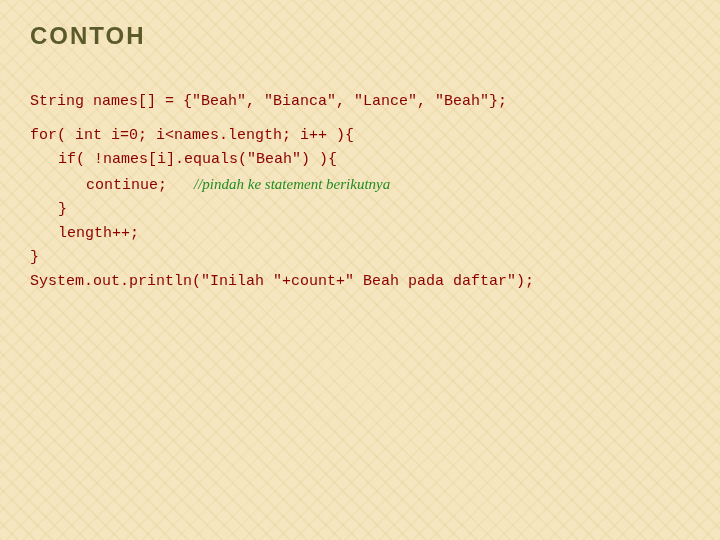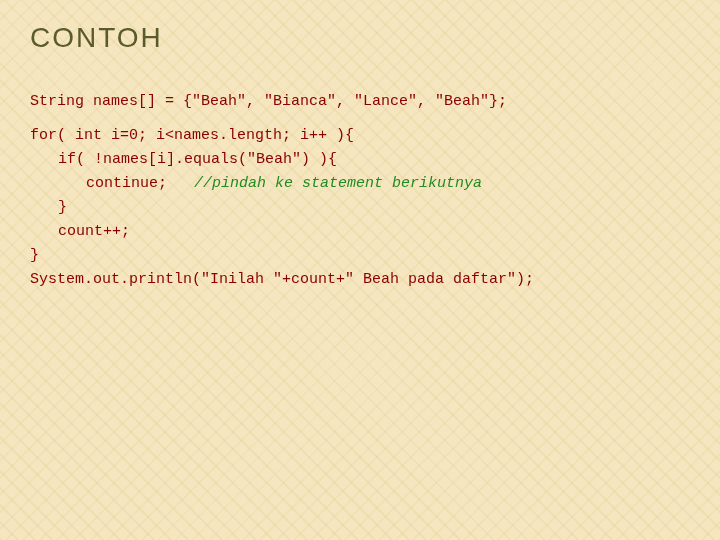--- a/index.html
+++ b/index.html
@@ -34,22 +34,22 @@
           rgba(210, 180, 100, 0.1) 2px,
           transparent 2px,
           transparent 12px
         );
     }
 
     .title {
       position: absolute;
       top: 22px;
       left: 30px;
-      font-size: 28px;
-      font-weight: normal;
+      font-size: 24px;
+      font-weight: bold;
       color: #5a5a2a;
       letter-spacing: 2px;
       font-family: Arial, sans-serif;
     }
 
     .code-block {
       position: absolute;
       top: 90px;
       left: 30px;
       right: 30px;
@@ -68,20 +68,21 @@
       padding-left: 28px;
     }
 
     .code-line.indent2 {
       padding-left: 56px;
     }
 
     .comment {
       color: #228B22;
       font-style: italic;
+      font-family: Liberation Serif, serif;
     }
 
     .empty-line {
       display: block;
       height: 10px;
     }
   </style>
 </head>
 <body>
 
@@ -89,18 +90,18 @@
 
   <div class="title">CONTOH</div>
 
   <div class="code-block">
     <span class="code-line">String names[] = {"Beah", "Bianca", "Lance", "Beah"};</span>
     <span class="empty-line"></span>
     <span class="code-line">for( int i=0; i&lt;names.length; i++ ){</span>
     <span class="code-line indent1">if( !names[i].equals("Beah") ){</span>
     <span class="code-line indent2">continue;   <span class="comment">//pindah ke statement berikutnya</span></span>
     <span class="code-line indent1">}</span>
-    <span class="code-line indent1">count++;</span>
+    <span class="code-line indent1">length++;</span>
     <span class="code-line">}</span>
     <span class="code-line">System.out.println("Inilah "+count+" Beah pada daftar");</span>
   </div>
 
 </div>
 
 </body></html>

